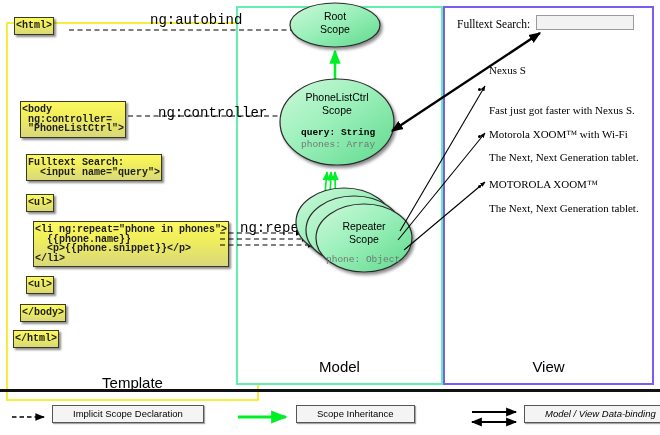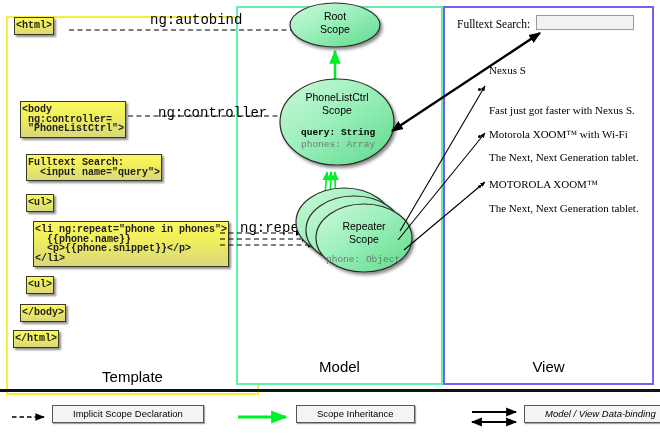--- a/index.html
+++ b/index.html
@@ -3,21 +3,21 @@
 <meta charset="utf-8">
 <style>
   html,body{margin:0;padding:0;background:#ffffff;}
   body{width:660px;height:435px;position:relative;overflow:hidden;
        font-family:"Liberation Sans",sans-serif;}
 
   #stage{position:absolute;left:0;top:0;width:660px;height:435px;}
 
   
   .panel{position:absolute;background:#ffffff;box-sizing:border-box;}
-  #panel-template{left:6px;  top:16px;  width:253px; height:379px; border:2px solid #f5ee3c;}
+  #panel-template{left:6px;  top:22px;  width:253px; height:379px; border:2px solid #f5ee3c;}
   #panel-model   {left:236px;top:6px;  width:207px; height:379px; border:2px solid #63efae;}
   #panel-view    {left:443px;top:6px;  width:211px; height:379px; border:2px solid #7a5cf0;}
 
   .panel-label{position:absolute;width:100%;text-align:center;bottom:8px;
                font-size:15px;color:#000;font-family:"Liberation Sans",sans-serif;}
 
   
   .code-box{position:absolute;box-sizing:border-box;
             border:1px solid #3a3a22;
             background:linear-gradient(180deg,#fbf862 0%,#f2f05a 35%,#d9d87a 100%);

